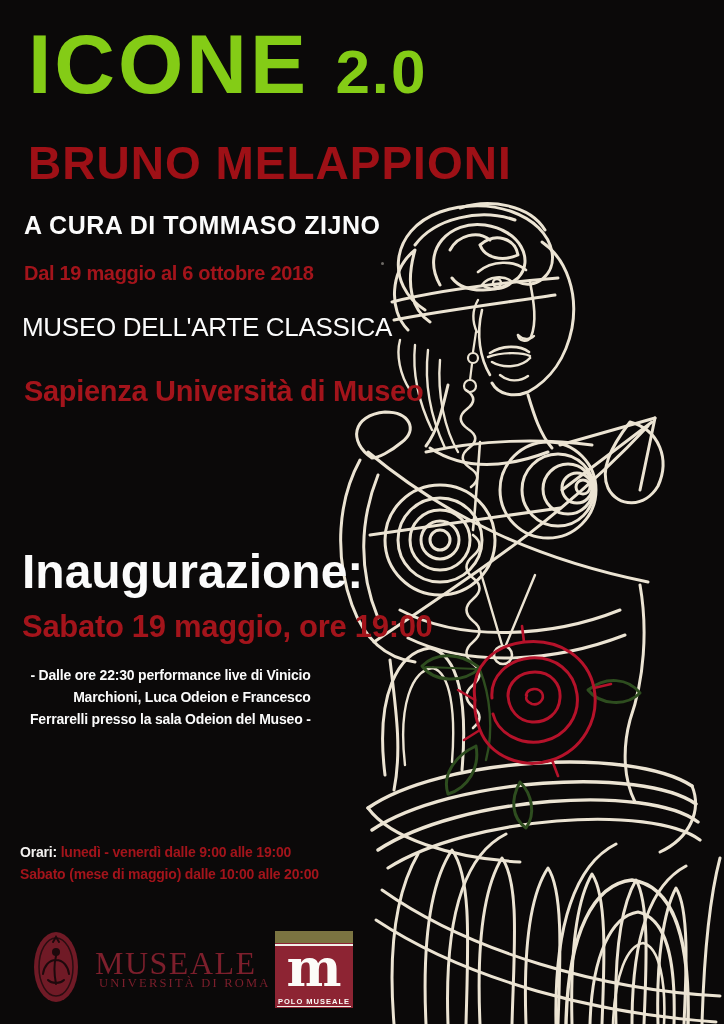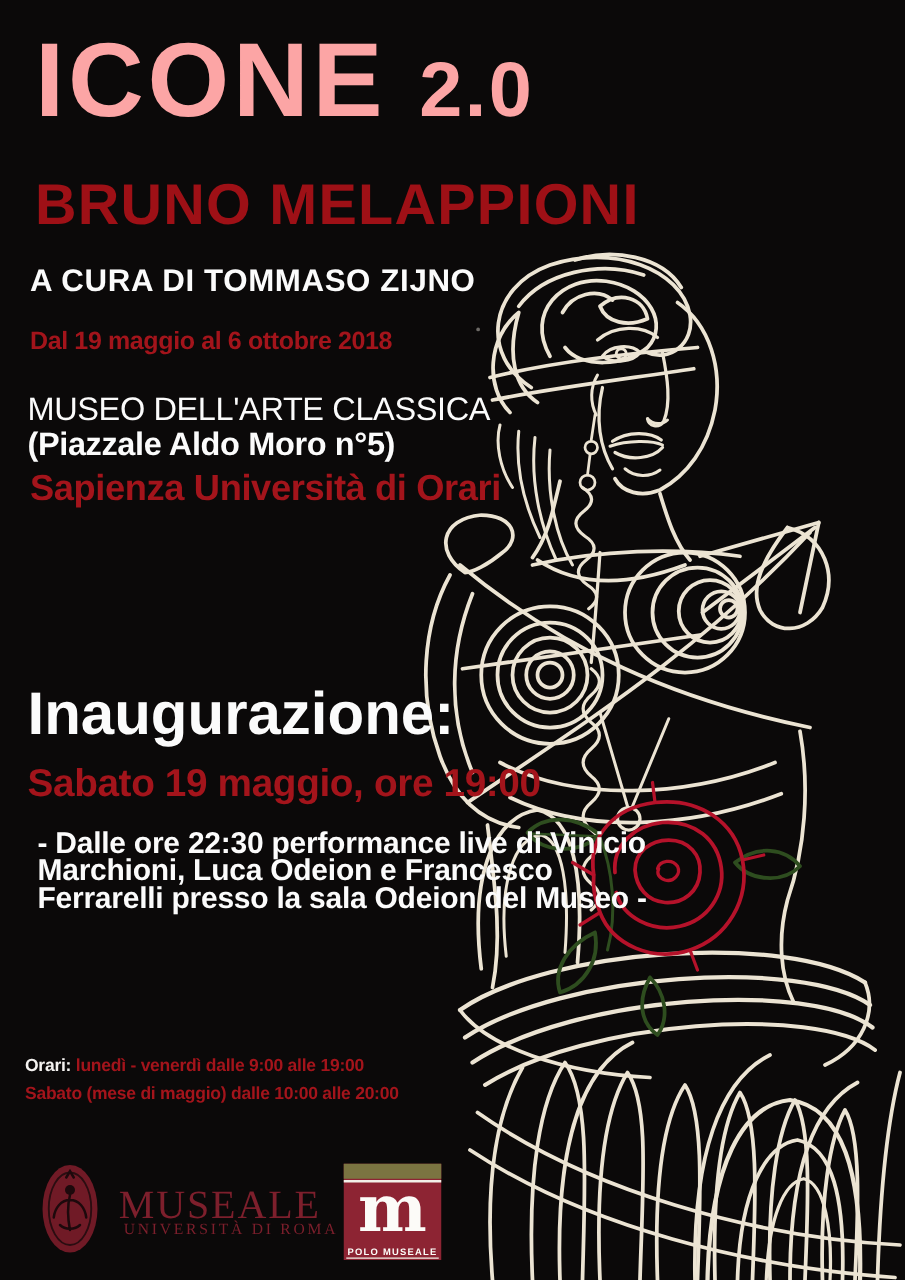--- a/index.html
+++ b/index.html
@@ -2,35 +2,35 @@
 <html><head>
 <meta charset="utf-8">
 <style>
   html,body{margin:0;padding:0;background:#000;}
   .poster{
     position:relative;width:724px;height:1024px;overflow:hidden;
     background:#0b0909;
     font-family:"Liberation Sans",sans-serif;
   }
   .abs{position:absolute;line-height:1;white-space:nowrap;}
-  .white{color:#fbfbfb;}
+  .white{color:#fbfbfb;text-align:right;}
   .red{color:#a3141b;}
   .bold{font-weight:bold;}
 
-  .title{left:28px;top:22px;font-size:84px;font-weight:bold;color:#fca5a5;letter-spacing:3px;}
+  .title{left:28px;top:22px;font-size:84px;font-weight:bold;color:#84cc16;letter-spacing:3px;}
   .title .ver{font-size:62px;letter-spacing:2px;}
   .artist{left:28px;top:140px;font-size:46px;font-weight:bold;color:#9e1016;letter-spacing:1px;}
   .curator{left:24px;top:213px;font-size:25px;font-weight:bold;letter-spacing:.5px;}
   .dates{left:24px;top:263px;font-size:20px;font-weight:bold;letter-spacing:-.3px;}
   .venue1{left:22px;top:314px;font-size:26px;font-weight:normal;letter-spacing:-.3px;}
   .venue2{left:22px;top:342px;font-size:26px;font-weight:bold;letter-spacing:-.3px;}
   .institution{left:24px;top:377px;font-size:29px;font-weight:bold;letter-spacing:-.3px;}
   .opening-h{left:22px;top:548px;font-size:48px;font-weight:bold;letter-spacing:0;}
   .opening-dt{left:22px;top:611px;font-size:31px;font-weight:bold;letter-spacing:-.3px;}
-  .perf{left:30px;top:664px;font-size:24px;font-weight:bold;line-height:22px;letter-spacing:-.2px;white-space:nowrap;}
+  .perf{left:30px;top:664px;font-size:14px;font-weight:bold;line-height:22px;letter-spacing:-.2px;white-space:nowrap;}
   .admission{left:20px;top:785px;font-size:33px;font-weight:bold;letter-spacing:-.3px;}
   .hours{left:20px;top:841px;font-size:14px;font-weight:bold;line-height:22px;letter-spacing:-.2px;white-space:nowrap;}
   .hours .lbl{color:#f4f2f0;}
   .hours .r{color:#a3141b;}
 
   
   .sapienza-wrap{left:33px;top:930px;width:230px;height:78px;}
   .sapienza-name{position:absolute;left:62px;top:17px;font-family:"Liberation Serif",serif;
     font-size:32px;color:#7d1f2c;letter-spacing:1.5px;font-weight:normal;}
   .sapienza-sub{position:absolute;left:66px;top:47px;font-family:"Liberation Serif",serif;
@@ -177,22 +177,21 @@
 
   <div class="abs title">
     <span>ICONE</span>
     <span class="ver">2.0</span>
   </div>
 
   <div class="abs artist">BRUNO MELAPPIONI</div>
   <div class="abs curator white">A CURA DI TOMMASO ZIJNO</div>
   <div class="abs dates red">Dal 19 maggio al 6 ottobre 2018</div>
   <div class="abs venue1 white">MUSEO DELL'ARTE CLASSICA</div>
-  <div class="abs venue2 white">(Piazzale Aldo Moro n°5)</div>
-  <div class="abs institution red">Sapienza Università di Orari</div>
+  <div class="abs institution red">Sapienza Università di Museo</div>
 
   <div class="abs opening-h white bold">Inaugurazione:</div>
   <div class="abs opening-dt red">Sabato 19 maggio, ore 19:00</div>
 
   <div class="abs perf white">
     <div>- Dalle ore 22:30 performance live di Vinicio</div>
     <div>Marchioni, Luca Odeion e Francesco</div>
     <div>Ferrarelli presso la sala Odeion del Museo -</div>
   </div>
 

